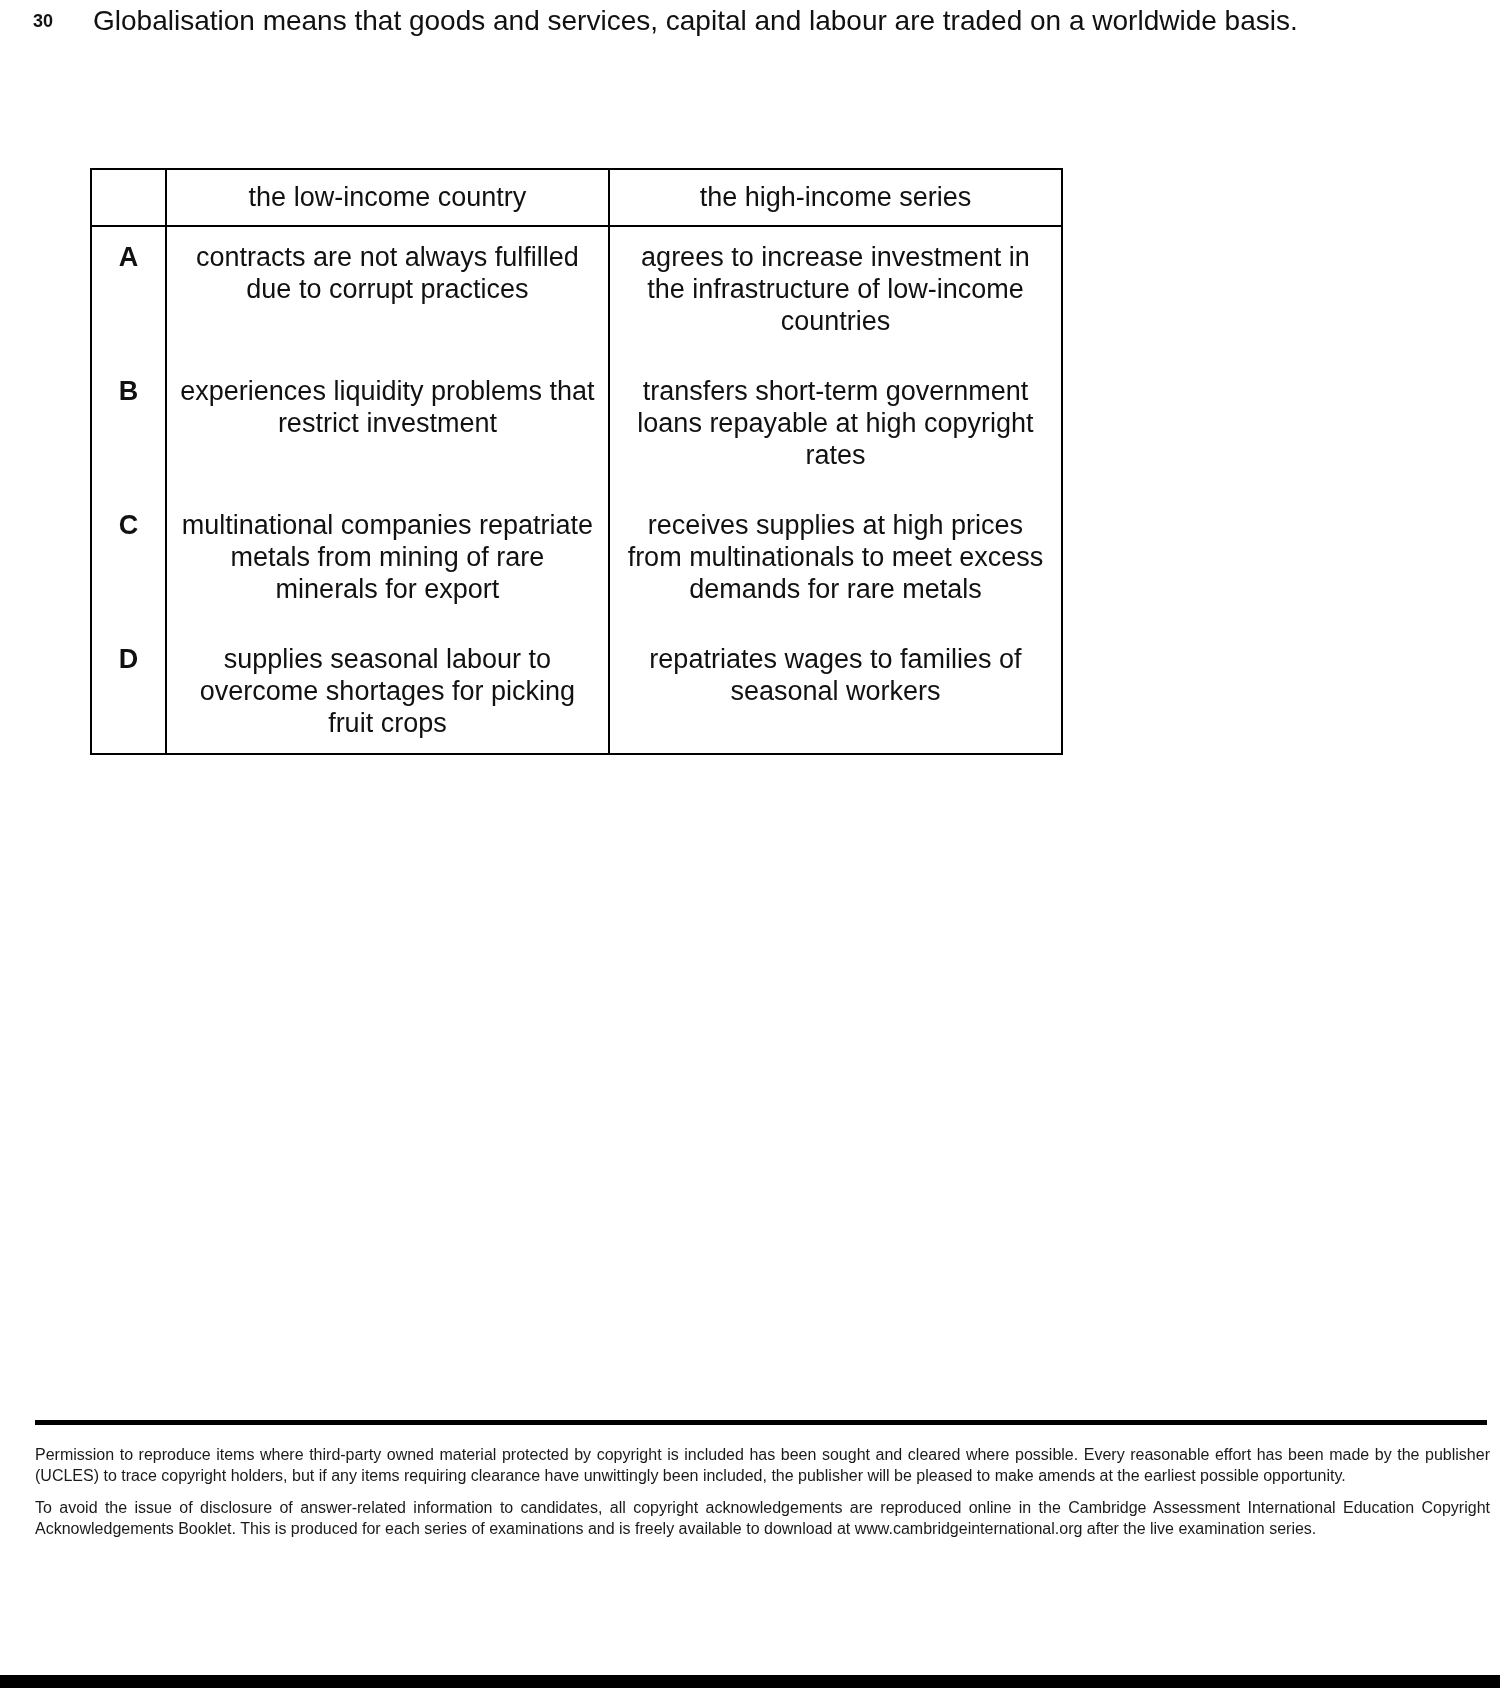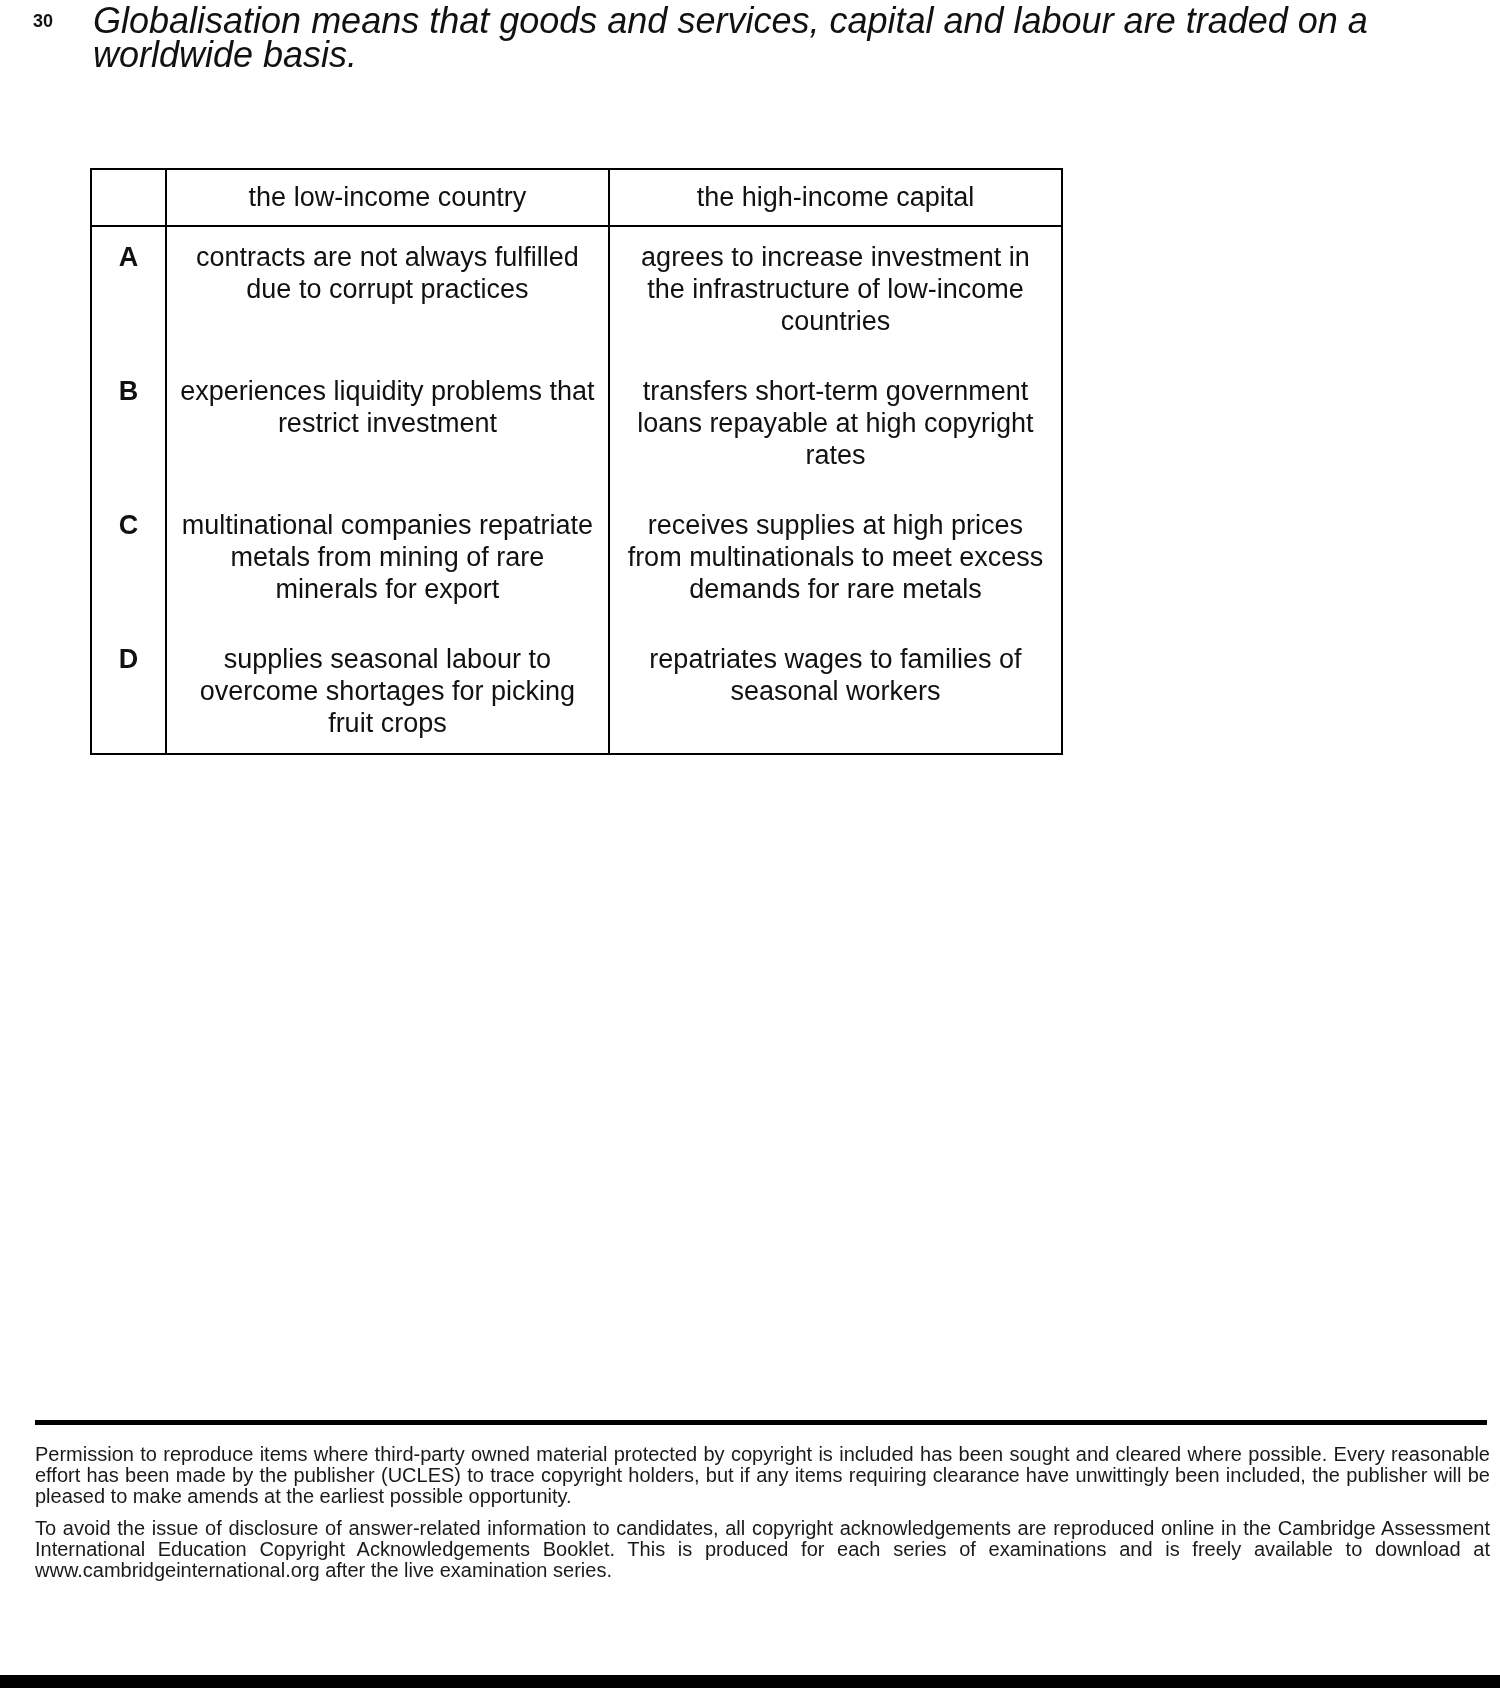--- a/index.html
+++ b/index.html
@@ -27,23 +27,22 @@
   .q-number {
     font-weight: bold;
     font-size: 18px;
     line-height: 34px;
     width: 60px;
     flex: 0 0 60px;
   }
   .q-body {
     width: 1322px;
     flex: 0 0 1322px;
-    font-size: 36px;
+    font-size: 28px;
     line-height: 34px;
-    font-style: italic;
   }
   .q-intro { text-align: left; }
   .q-prompt {
     margin-top: 40px;
     text-align: justify;
   }
 
   
   .opt-table {
     position: absolute;
@@ -85,21 +84,21 @@
     left: 35px;
     width: 1452px;
     height: 5px;
     background: #000;
   }
   .footer {
     position: absolute;
     top: 1444px;
     left: 35px;
     width: 1455px;
-    font-size: 20px;
+    font-size: 16px;
     line-height: 21px;
     text-align: justify;
     color: #1a1a1a;
   }
   .footer p { margin-bottom: 11px; }
   .footer p:last-child { margin-bottom: 0; }
 
   .bottom-bar {
     position: absolute;
     left: 0;
@@ -119,21 +118,21 @@
       <div class="q-intro">Globalisation means that goods and services, capital and labour are traded on a worldwide basis.</div>
     </div>
   </div>
 </div>
 
 <table class="opt-table">
   <thead>
     <tr>
       <th class="col-letter"></th>
       <th class="col-low">the low-income country</th>
-      <th class="col-high">the high-income capital</th>
+      <th class="col-high">the high-income series</th>
     </tr>
   </thead>
   <tbody>
     <tr>
       <td class="col-letter letter">A</td>
       <td class="col-low">contracts are not always fulfilled due to corrupt practices</td>
       <td class="col-high">agrees to increase investment in the infrastructure of low-income countries</td>
     </tr>
     <tr>
       <td class="col-letter letter">B</td>

